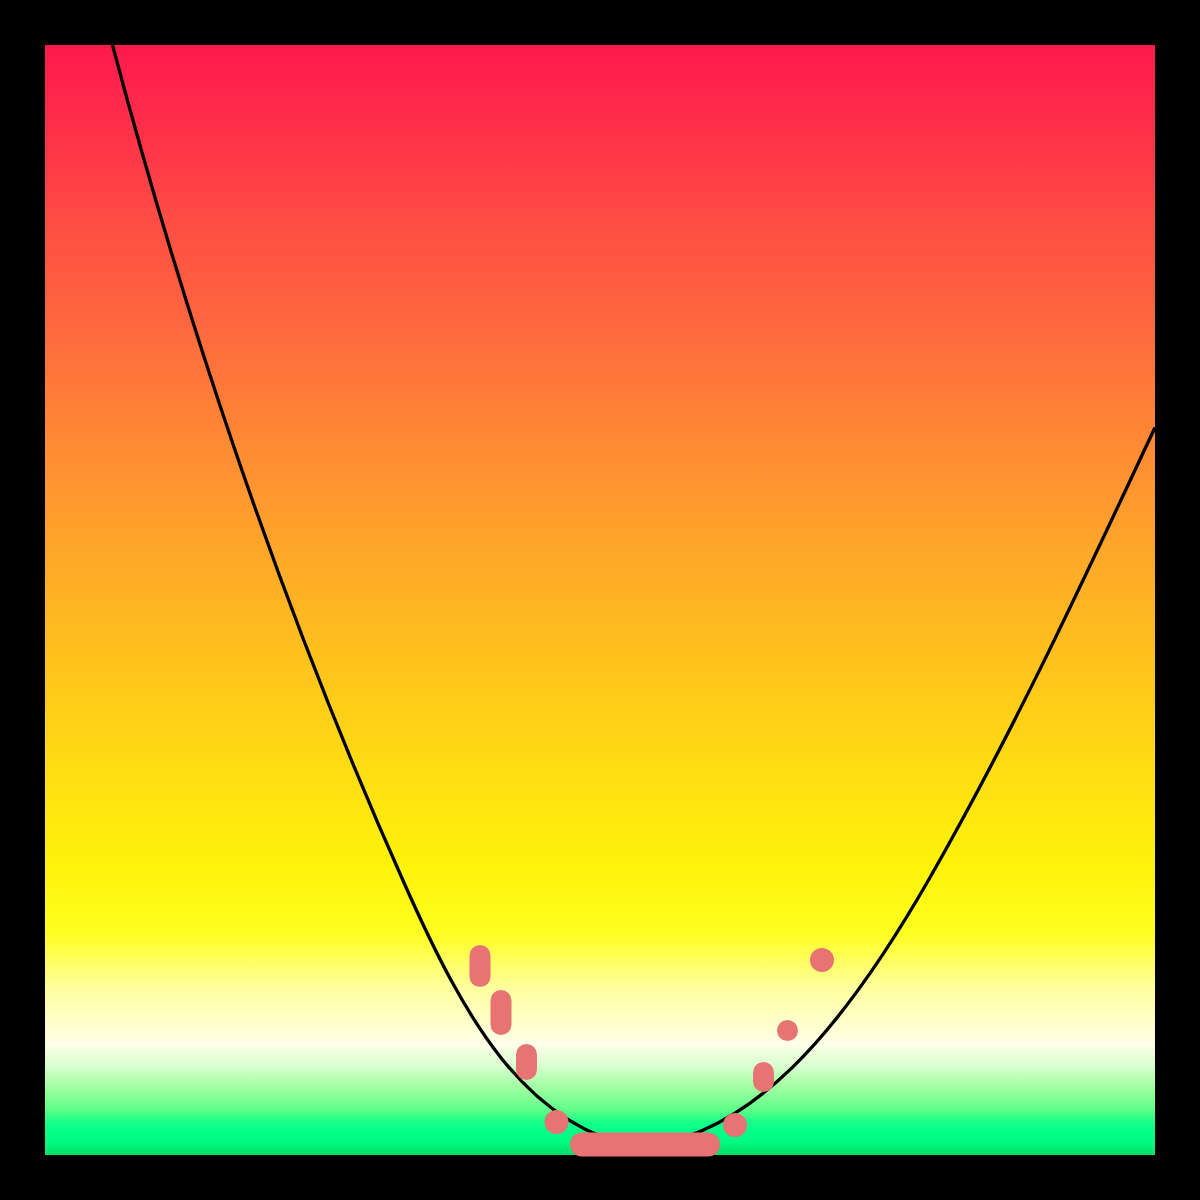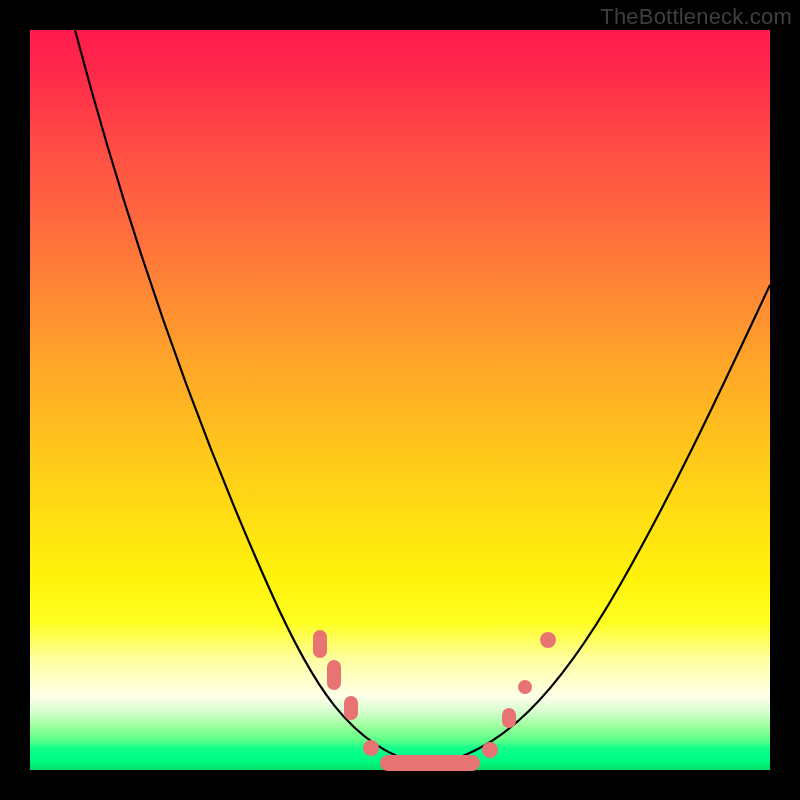--- a/index.html
+++ b/index.html
@@ -74,21 +74,20 @@
     background: #e77373;
     border-radius: 999px;
     z-index: 3;
   }
 </style>
 </head>
 <body>
 
 <div class="outer">
 
-  <span class="attribution">TheBottleneck.com</span>
 
   <div class="plot">
 
     <svg class="curve" viewBox="0 0 740 740" preserveAspectRatio="none">
 
       <path class="curve-path" d="M 45 0
                C 90 170, 155 370, 240 560
                C 280 650, 320 720, 395 735"></path>
 
       <path class="curve-path" d="M 395 735

